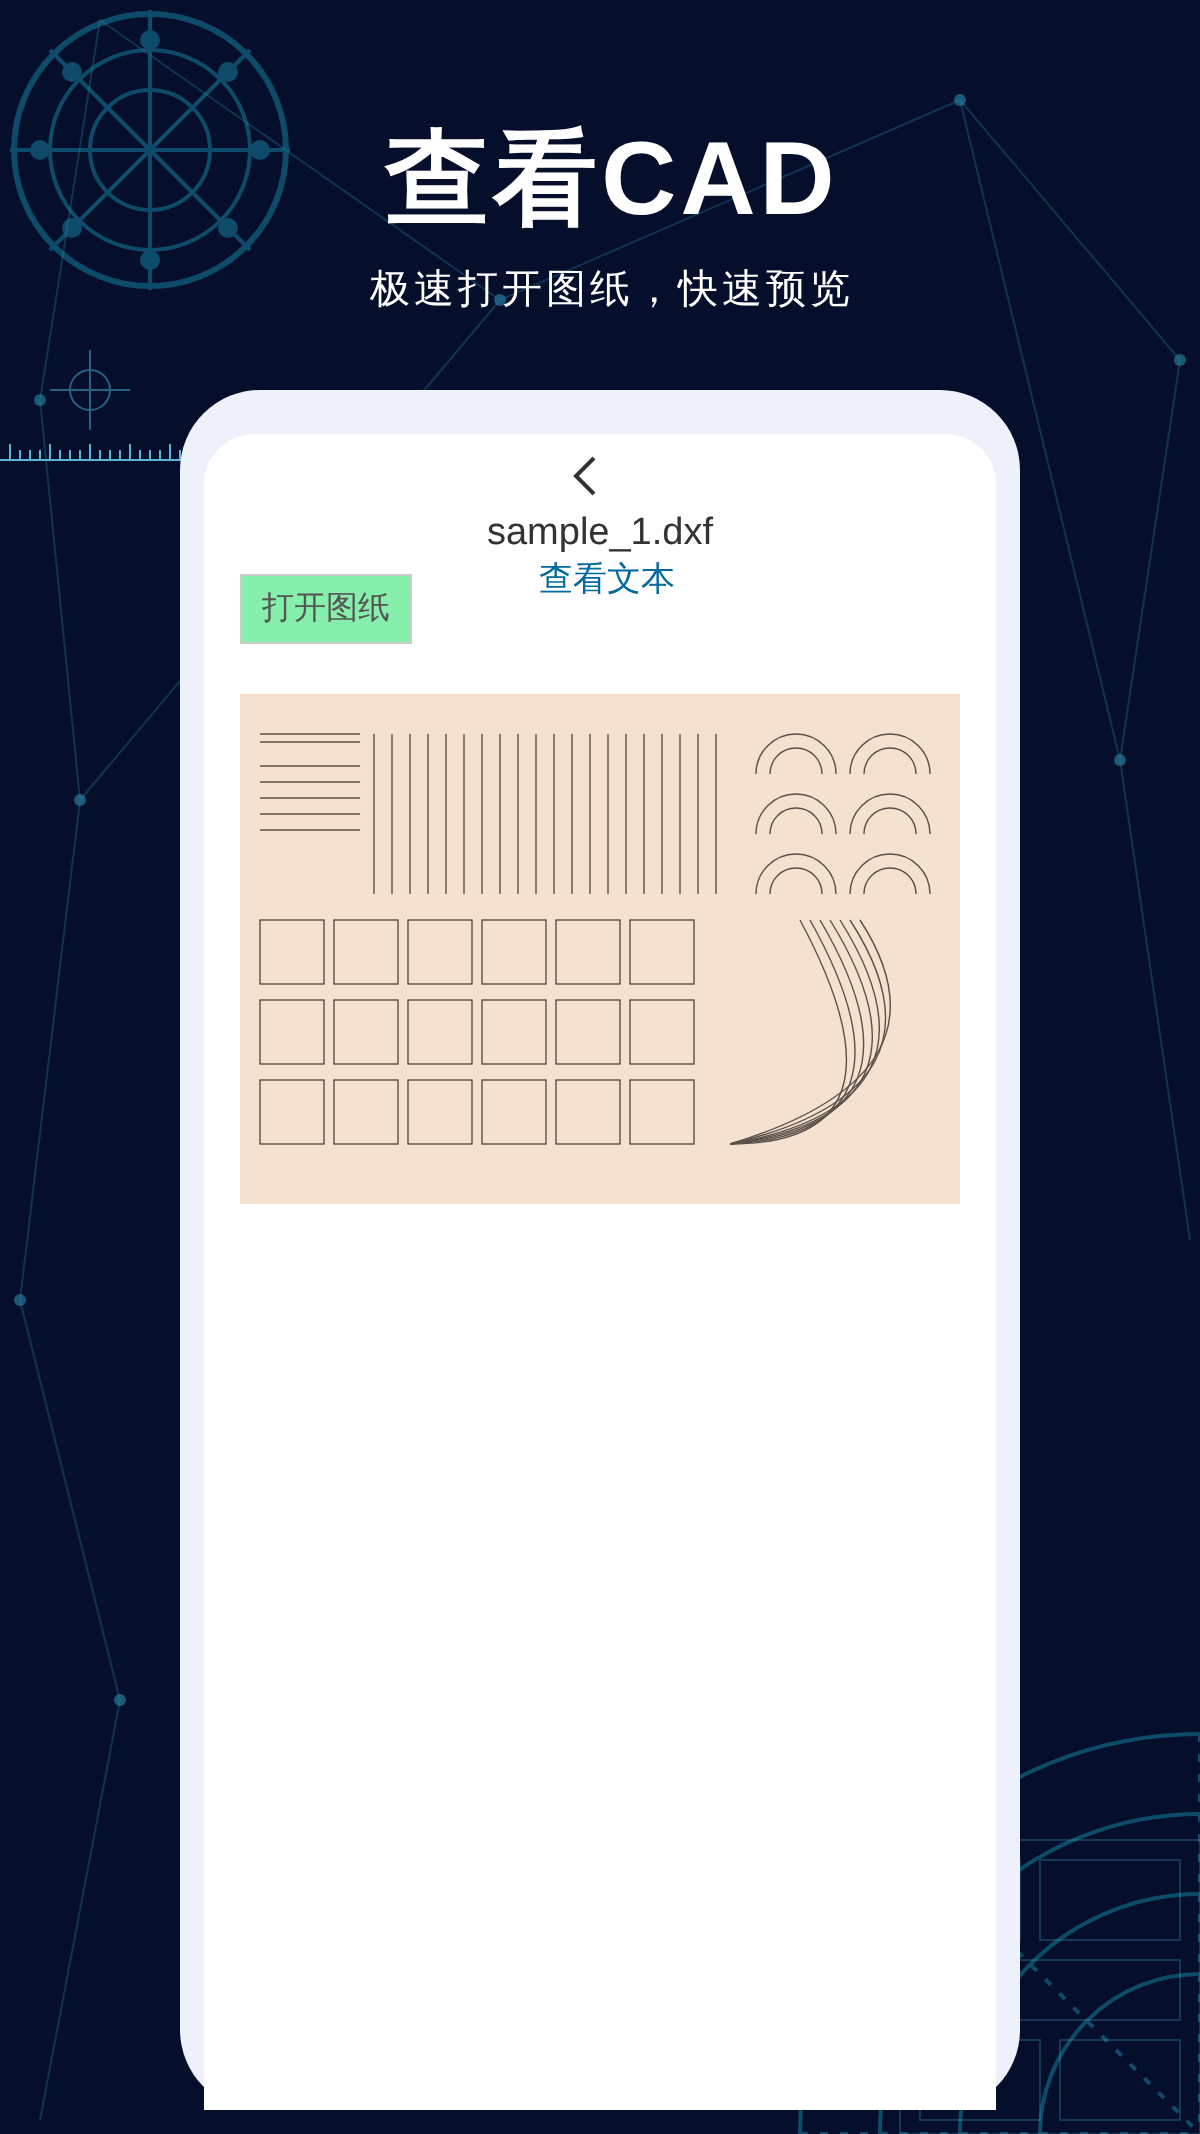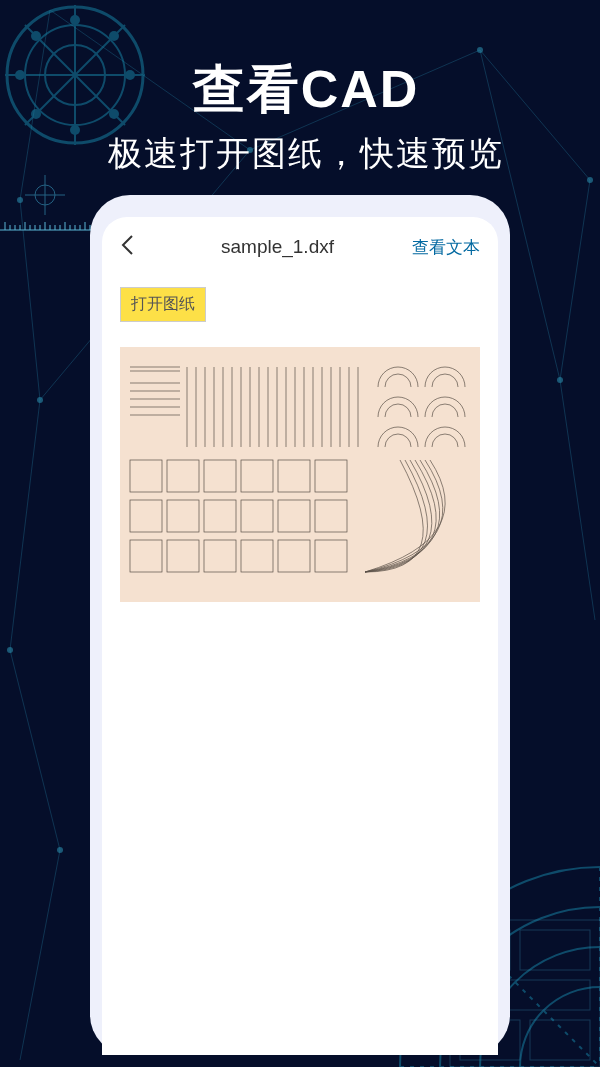--- a/index.html
+++ b/index.html
@@ -37,21 +37,21 @@
       padding-left: 12px;
     }
     
     .promo-title {
       font-size: 52px;
       font-weight: bold;
       letter-spacing: 2px;
     }
     
     .promo-subtitle {
-      font-size: 34px;
+      font-size: 20px;
       margin-top: 6px;
       letter-spacing: 2px;
     }
     
     .phone-mockup {
       position: absolute;
       top: 195px;
       left: 90px;
       width: 420px;
       height: 860px;
@@ -69,20 +69,21 @@
       overflow: hidden;
       position: relative;
     }
     
     .app-header {
       display: flex;
       align-items: center;
       justify-content: space-between;
       padding: 8px 18px;
       height: 60px;
+      flex-direction: column;
     }
     
     .back-button {
       font-size: 26px;
       font-weight: 200;
       color: #333;
       cursor: pointer;
       width: 30px;
     }
     
@@ -99,21 +100,21 @@
       cursor: pointer;
       width: 75px;
       text-align: right;
     }
     
     .open-button {
       margin: 10px 18px;
       padding: 6px 10px;
       font-size: 16px;
       color: #555;
-      background: #fde047;
+      background: #86efac;
       border: 1px solid #ccc;
       cursor: pointer;
       display: inline-block;
     }
     
     .cad-preview {
       margin: 15px 18px;
       width: calc(100% - 36px);
       height: 255px;
       background: #f5e1d0;

